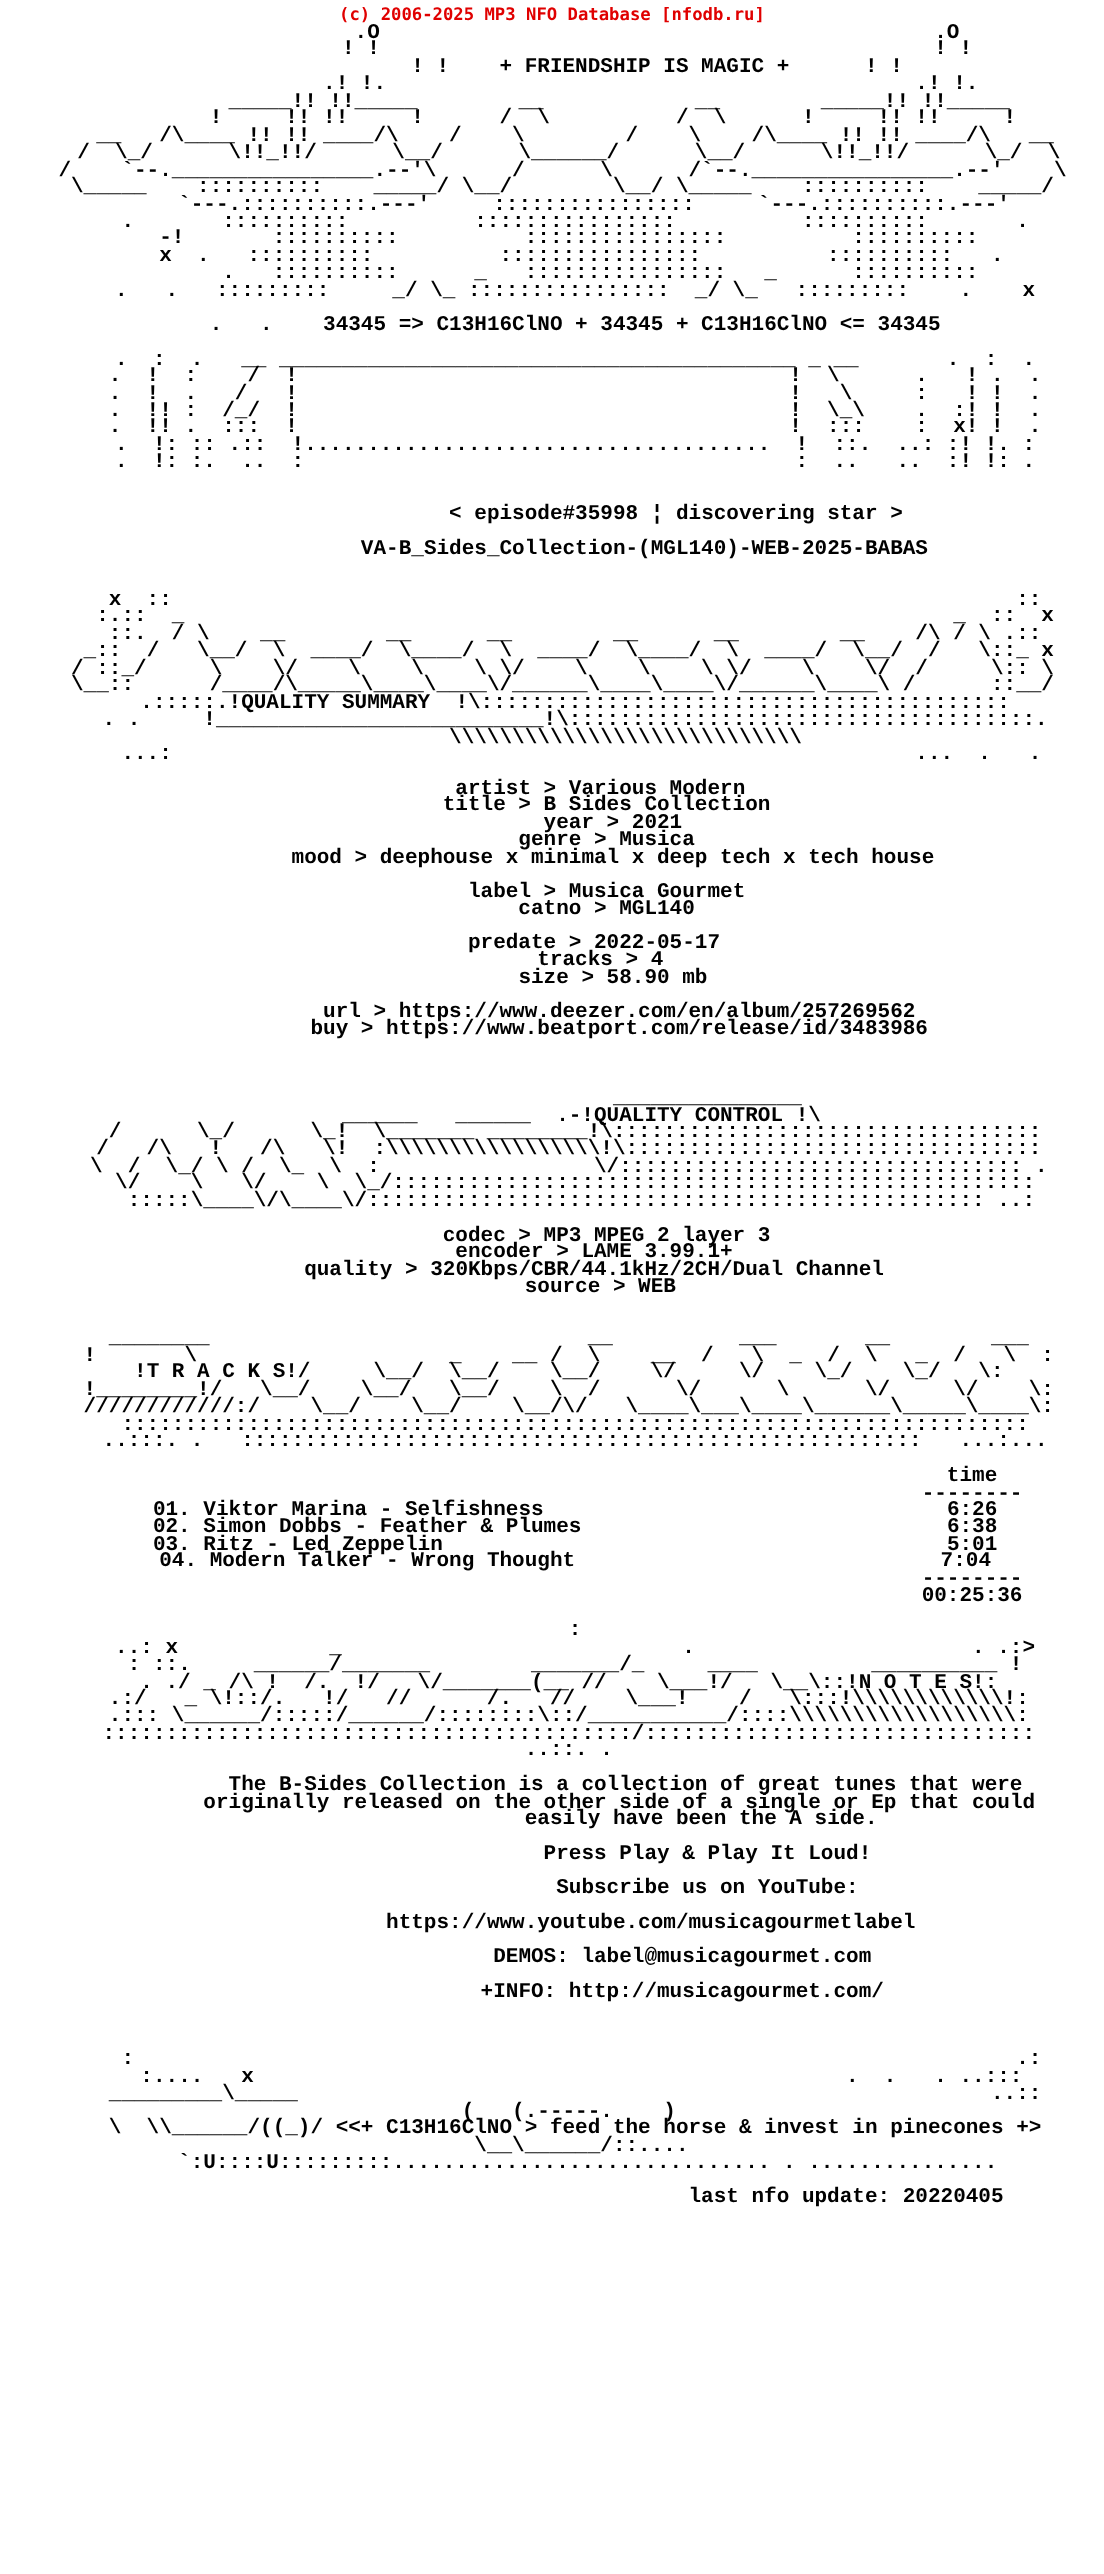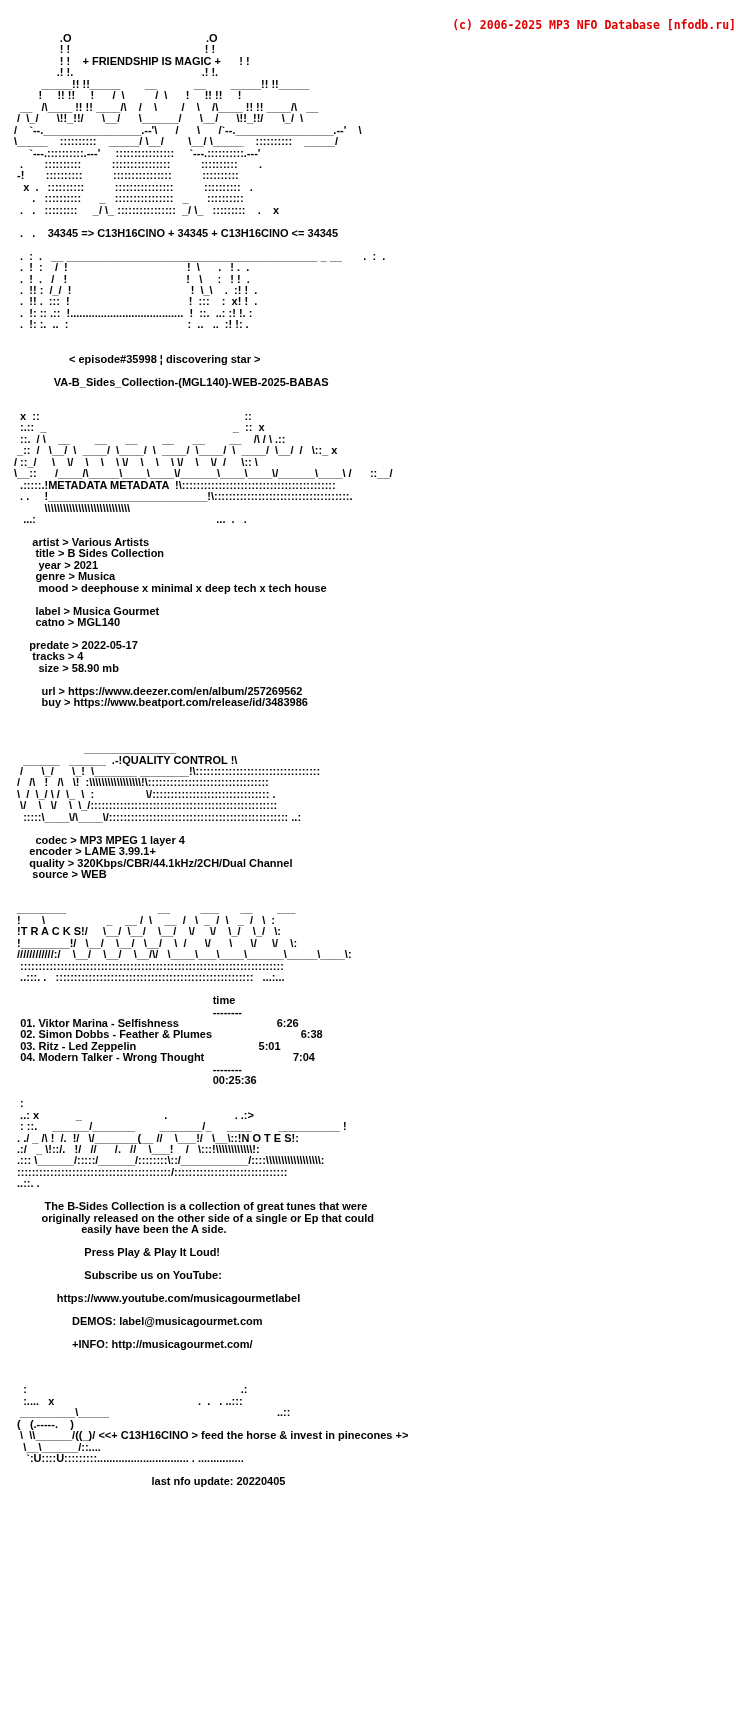--- a/index.html
+++ b/index.html
@@ -11,40 +11,41 @@
     width: 736px;
     min-height: 1716px;
     font-family: "DejaVu Sans Mono", "Liberation Mono", monospace;
     color: #000000;
   }
   .page {
     width: 736px;
     position: relative;
   }
   .db-header {
-    text-align: right;
+    text-align: center;
     color: #e00000;
     font-family: "DejaVu Sans Mono", "Liberation Mono", monospace;
     font-size: 11.5px;
     font-weight: bold;
     letter-spacing: 0px;
-    padding-top: 18px;
+    padding-top: 2px;
     padding-bottom: 1px;
     white-space: pre;
   }
   pre.nfo {
     margin: 0;
     padding: 0 0 0 14px;
-    font-family: Liberation Sans, sans-serif;
-    font-size: 11px;
+    font-family: Liberation Mono, monospace;
+    font-size: 14px;
     line-height: 11.45px;
     letter-spacing: 0px;
     color: #000000;
     white-space: pre;
     font-weight: bold;
+    text-align: center;
     -webkit-font-smoothing: none;
   }
   pre.nfo .art { font-weight: bold; }
 </style>
 </head>
 <body>
 
 <div class="page">
 
   <div class="db-header">(c) 2006-2025 MP3 NFO Database [nfodb.ru]</div>
@@ -81,26 +82,26 @@
 
              <span>VA-B_Sides_Collection-(MGL140)-WEB-2025-BABAS</span>
 
 
   x  ::                                                                   ::
   :.::  _                                                             _  ::  x
   ::.  / \    __        __      __        __      __        __    /\ / \ .::
  _::  /   \__/  \  ____/  \____/  \  ____/  \____/  \  ____/  \__/  /   \::_ x
 / ::_/     \    \/    \    \    \ \/    \    \    \ \/    \    \/  /     \:: \
 \__::      /____/\_____\____\____\/______\____\____\/______\____\ /      ::__/
-  .:::::.!<span>METADATA METADATA</span>  !\::::::::::::::::::::::::::::::::::::::::::
+  .:::::.!<span>QUALITY SUMMARY</span>  !\::::::::::::::::::::::::::::::::::::::::::
   . .     !__________________________!\:::::::::::::::::::::::::::::::::::::.
           \\\\\\\\\\\\\\\\\\\\\\\\\\\\
    ...:                                                           ...  .   .
 
-</span><span>      artist &gt; <span>Various Artists</span></span>
+</span><span>      artist &gt; <span>Various Modern</span></span>
 <span>       title &gt; <span>B Sides Collection</span></span>
 <span>        year &gt; <span>2021</span></span>
 <span>       genre &gt; <span>Musica</span></span>
 <span>        mood &gt; <span>deephouse x minimal x deep tech x tech house</span></span>
 
 <span>       label &gt; <span>Musica Gourmet</span></span>
 <span>       catno &gt; <span>MGL140</span></span>
 
 <span>     predate &gt; <span>2022-05-17</span></span>
 <span>      tracks &gt; <span>4</span></span>
@@ -112,21 +113,21 @@
 
 <span class="art">
                        _______________
    ______   ______  .-!<span>QUALITY CONTROL</span> !\
   /      \_/      \_!  \_______ ________!\::::::::::::::::::::::::::::::::::
  /   /\   !   /\   \!  :\\\\\\\\\\\\\\\\\!\:::::::::::::::::::::::::::::::::
  \  /  \_/ \ /  \_  \  :                 \/:::::::::::::::::::::::::::::::: .
   \/    \   \/    \  \_/:::::::::::::::::::::::::::::::::::::::::::::::::::
    :::::\____\/\____\/::::::::::::::::::::::::::::::::::::::::::::::::: ..:
 
-</span><span>       codec &gt; <span>MP3 MPEG 1 layer 4</span></span>
+</span><span>       codec &gt; <span>MP3 MPEG 2 layer 3</span></span>
 <span>     encoder &gt; <span>LAME 3.99.1+</span></span>
 <span>     quality &gt; <span>320Kbps/CBR/44.1kHz/2CH/Dual Channel</span></span>
 <span>      source &gt; <span>WEB</span></span>
 
 
 <span class="art"> ________                              __          ___       __        ___
  !       \                    _    __ /  \    __  /   \  _  /  \   _  /   \  :
  !<span>T R A C K S</span>!/     \__/  \__/    \__/    \/     \/    \_/    \_/   \:
  !________!/   \__/    \__/   \__/    \  /      \/      \      \/     \/    \:
  ////////////:/    \__/    \__/    \__/\/   \____\___\____\______\_____\____\:

